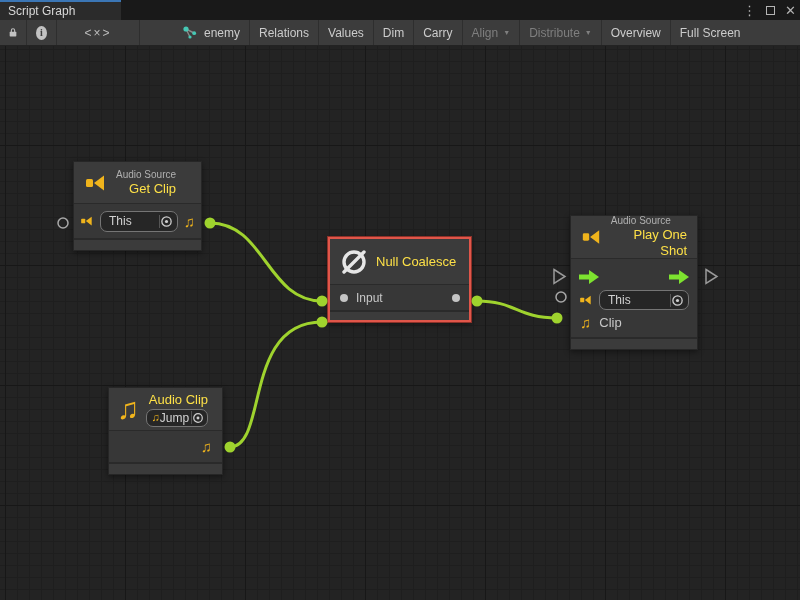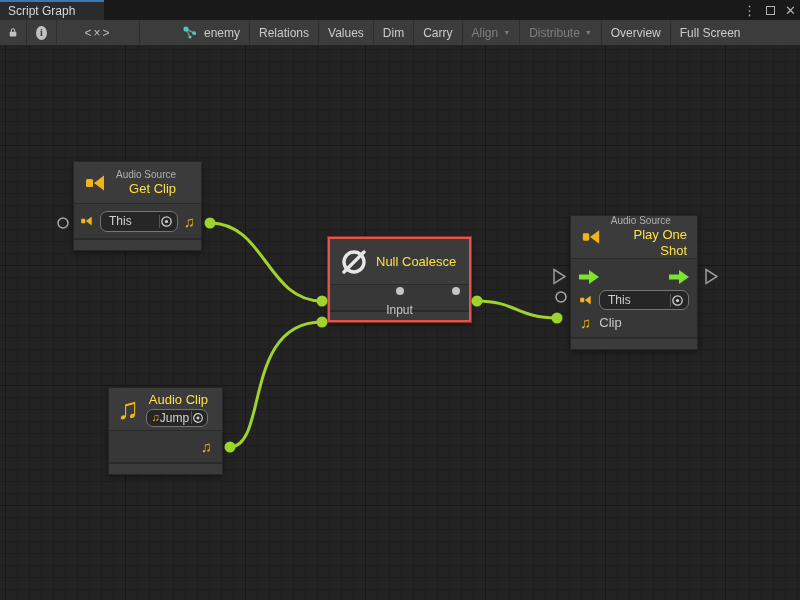--- a/index.html
+++ b/index.html
@@ -2,21 +2,21 @@
 <html><head>
 <meta charset="utf-8">
 <style>
   * { margin:0; padding:0; box-sizing:border-box; }
   html,body { width:800px; height:600px; overflow:hidden; background:#191919;
               font-family:"Liberation Sans", sans-serif; }
   .window { position:relative; width:800px; height:600px; background:#191919; }
 
   
   .tabbar { position:absolute; top:0; left:0; width:800px; height:20px; background:#191919; }
-  .tab { position:absolute; left:0; top:0; width:104px; height:20px; background:#2b2b2b;
+  .tab { position:absolute; left:0; top:0; width:121px; height:20px; background:#2b2b2b;
          border-top:2px solid #3b76b5; color:#d8d8d8; font-size:12px;
          display:flex; align-items:center; padding-left:8px; }
   .winctrls { position:absolute; right:4px; top:0; height:20px; display:flex; align-items:center; gap:10px;
               color:#b4b4b4; font-size:13px; }
   .winctrls .kebab { font-size:13px; line-height:1; }
   .maxbox { display:inline-block; width:9px; height:9px; border:1.5px solid #b4b4b4; }
 
   
   .toolbar { position:absolute; top:20px; left:0; width:800px; height:26px; background:#3c3c3c;
              border-bottom:1px solid #232323; display:flex; align-items:stretch;
@@ -170,21 +170,21 @@
 
     <div class="node selected" style="left:328px; top:191px; width:143px;">
       <div class="nhead" style="height:46px;">
         <svg width="28" height="28" viewBox="0 0 28 28">
           <circle cx="14" cy="14" r="10" fill="none" stroke="#e6e6e6" stroke-width="3.4"></circle>
           <line x1="4" y1="24" x2="24" y2="4" stroke="#e6e6e6" stroke-width="3.4" stroke-linecap="round"></line>
         </svg>
         <div class="ntitle">Null Coalesce</div>
       </div>
       <div class="nbody" style="padding:2px 0;">
-        <div class="prow" style="height:21px;flex-direction:column;">
+        <div class="prow" style="height:21px;">
           <span class="pdot"></span>
           <span class="plabel">Input</span>
           <span class="pdot right"></span>
         </div>
       </div>
       <div class="nfoot" style="height:10px;"></div>
     </div>
 
     <div class="node" style="left:108px; top:341px; width:115px;">
       <div class="nhead" style="height:43px; gap:6px; padding:0 8px;">

